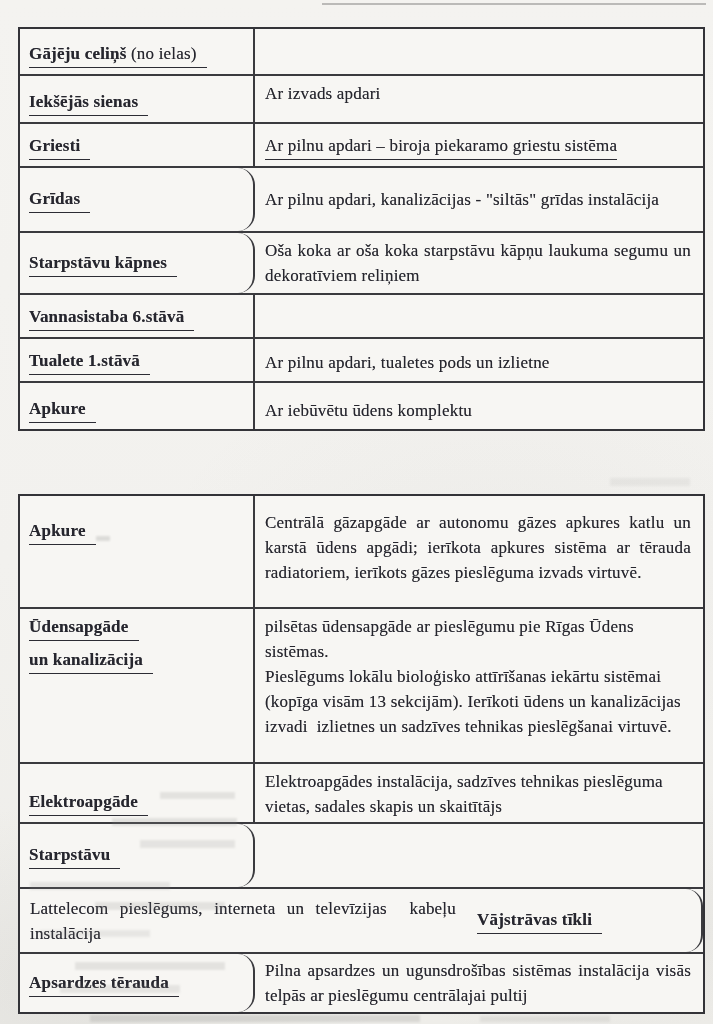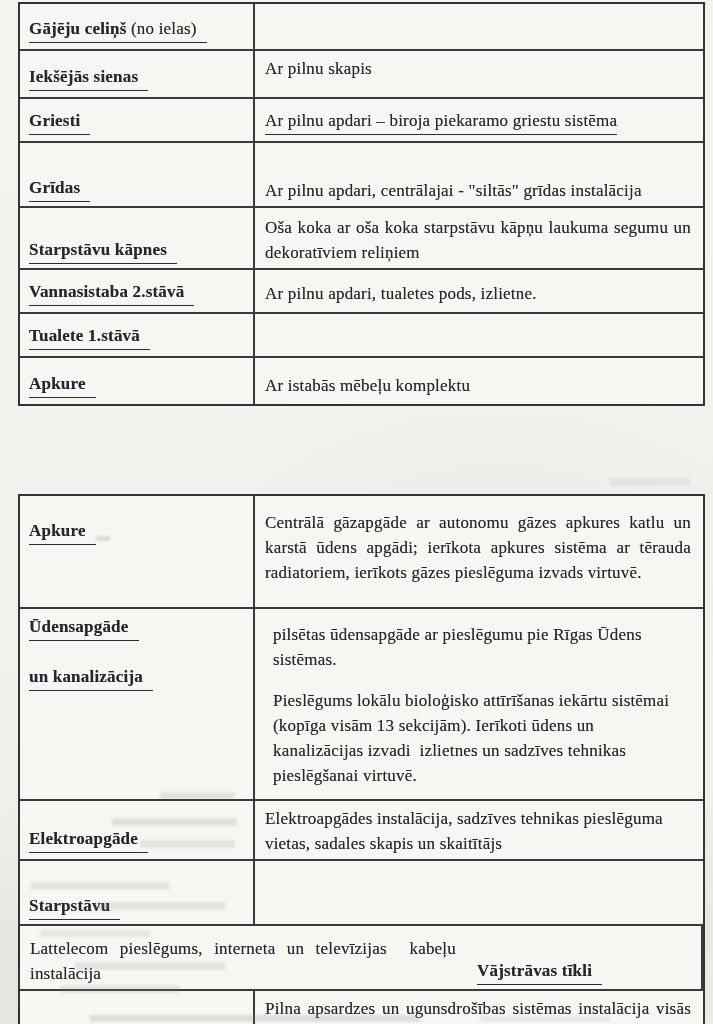--- a/index.html
+++ b/index.html
@@ -17,21 +17,21 @@
     color: #26262e;
   }
   .spec-table {
     position: absolute;
     left: 18px;
     width: 687px;
     border: 2px solid #333338;
     background: #f7f6f3;
     box-sizing: border-box;
   }
-  .tbl-1 { top: 2px; }
+  .tbl-1 { top: 27px; }
   .tbl-2 { top: 494px; }
   .trow { display: flex; box-sizing: border-box; }
   .trow + .trow { border-top: 2px solid #3a3a3e; }
   .cell {
     box-sizing: border-box;
     display: flex;
     flex-direction: column;
     font-size: 17px;
     line-height: 25px;
     letter-spacing: 0.2px;
@@ -44,37 +44,37 @@
     padding: 4px 6px 4px 9px;
     font-weight: bold;
   }
   .cell-desc {
     flex: 1 1 auto;
     padding: 3px 12px 3px 10px;
   }
   .just { text-align: justify; }
   .vb { justify-content: flex-end; padding-bottom: 6px; }
   .vt { justify-content: flex-start; padding-top: 5px; }
-  .vc { justify-content: flex-end; }
+  .vc { justify-content: center; border-radius: 17px; }
   .pt-lg { padding-top: 22px; }
   .ul {
     align-self: flex-start;
     border-bottom: 1.6px solid #2c2c34;
     padding-right: 10px;
     padding-bottom: 1px;
   }
   .suffix { font-weight: normal; }
   .desc-ul {
     align-self: flex-start;
     border-bottom: 1.6px solid #2c2c34;
     padding-bottom: 1px;
     text-align: right;
   }
-  .label-gap .ul + .ul { margin-top: 23px; text-align: center; }
-  .para { margin: 8px; }
+  .label-gap .ul + .ul { margin-top: 6px; text-align: center; }
+  .para { margin: 0; }
   
   .art {
     position: absolute;
     background: #8d8d8b;
     filter: blur(1.3px);
     pointer-events: none;
   }
   .art-line { filter: blur(0.4px); }
 </style>
 </head>
@@ -90,72 +90,72 @@
       <div class="cell cell-label vb">
         <span class="ul"><b>Gājēju celiņš</b><span class="suffix"> (no ielas)</span></span>
       </div>
     </div>
 
     <div class="trow" style="min-height:48px">
       <div class="cell cell-label vb">
         <span class="ul"><b>Iekšējās sienas</b></span>
       </div>
       <div class="cell cell-desc vt">
-          <span>Ar pilnu skapis</span>
+          <span>Ar izvads apdari</span>
         </div>
     </div>
 
     <div class="trow" style="min-height:44px">
       <div class="cell cell-label vb">
         <span class="ul"><b>Griesti</b></span>
       </div>
       <div class="cell cell-desc vb">
           <span class="desc-ul">Ar pilnu apdari – biroja piekaramo griestu sistēma</span>
         </div>
     </div>
 
     <div class="trow" style="min-height:65px">
       <div class="cell cell-label vc">
         <span class="ul"><b>Grīdas</b></span>
       </div>
       <div class="cell cell-desc vc just">
-          <span>Ar pilnu apdari, centrālajai - "siltās" grīdas instalācija</span>
+          <span>Ar pilnu apdari, kanalizācijas - "siltās" grīdas instalācija</span>
         </div>
     </div>
 
     <div class="trow" style="min-height:62px">
       <div class="cell cell-label vc">
         <span class="ul"><b>Starpstāvu kāpnes</b></span>
       </div>
       <div class="cell cell-desc vc just">
           <span>Oša koka ar oša koka starpstāvu kāpņu laukuma segumu un dekoratīviem reliņiem</span>
         </div>
     </div>
 
     <div class="trow" style="min-height:44px">
       <div class="cell cell-label vb">
-        <span class="ul"><b>Vannasistaba 2.stāvā</b></span>
+        <span class="ul"><b>Vannasistaba 6.stāvā</b></span>
+      </div>
+    </div>
+
+    <div class="trow" style="min-height:44px">
+      <div class="cell cell-label vb">
+        <span class="ul"><b>Tualete 1.stāvā</b></span>
       </div>
       <div class="cell cell-desc vb">
-          <span>Ar pilnu apdari, tualetes pods, izlietne.</span>
-        </div>
-    </div>
-
-    <div class="trow" style="min-height:44px">
-      <div class="cell cell-label vb">
-        <span class="ul"><b>Tualete 1.stāvā</b></span>
-      </div>
+          <span>Ar pilnu apdari, tualetes pods un izlietne</span>
+        </div>
     </div>
 
     <div class="trow" style="min-height:48px">
       <div class="cell cell-label vb">
         <span class="ul"><b>Apkure</b></span>
       </div>
       <div class="cell cell-desc vb">
-          <span>Ar istabās mēbeļu komplektu</span>
+          <span>Ar iebūvētu ūdens komplektu</span>
         </div>
     </div>
 
   </div>
 
   <div class="spec-table tbl-2">
 
     <div class="trow" style="min-height:111px">
       <div class="cell cell-label vt pt-lg">
         <span class="ul"><b>Apkure</b></span>

